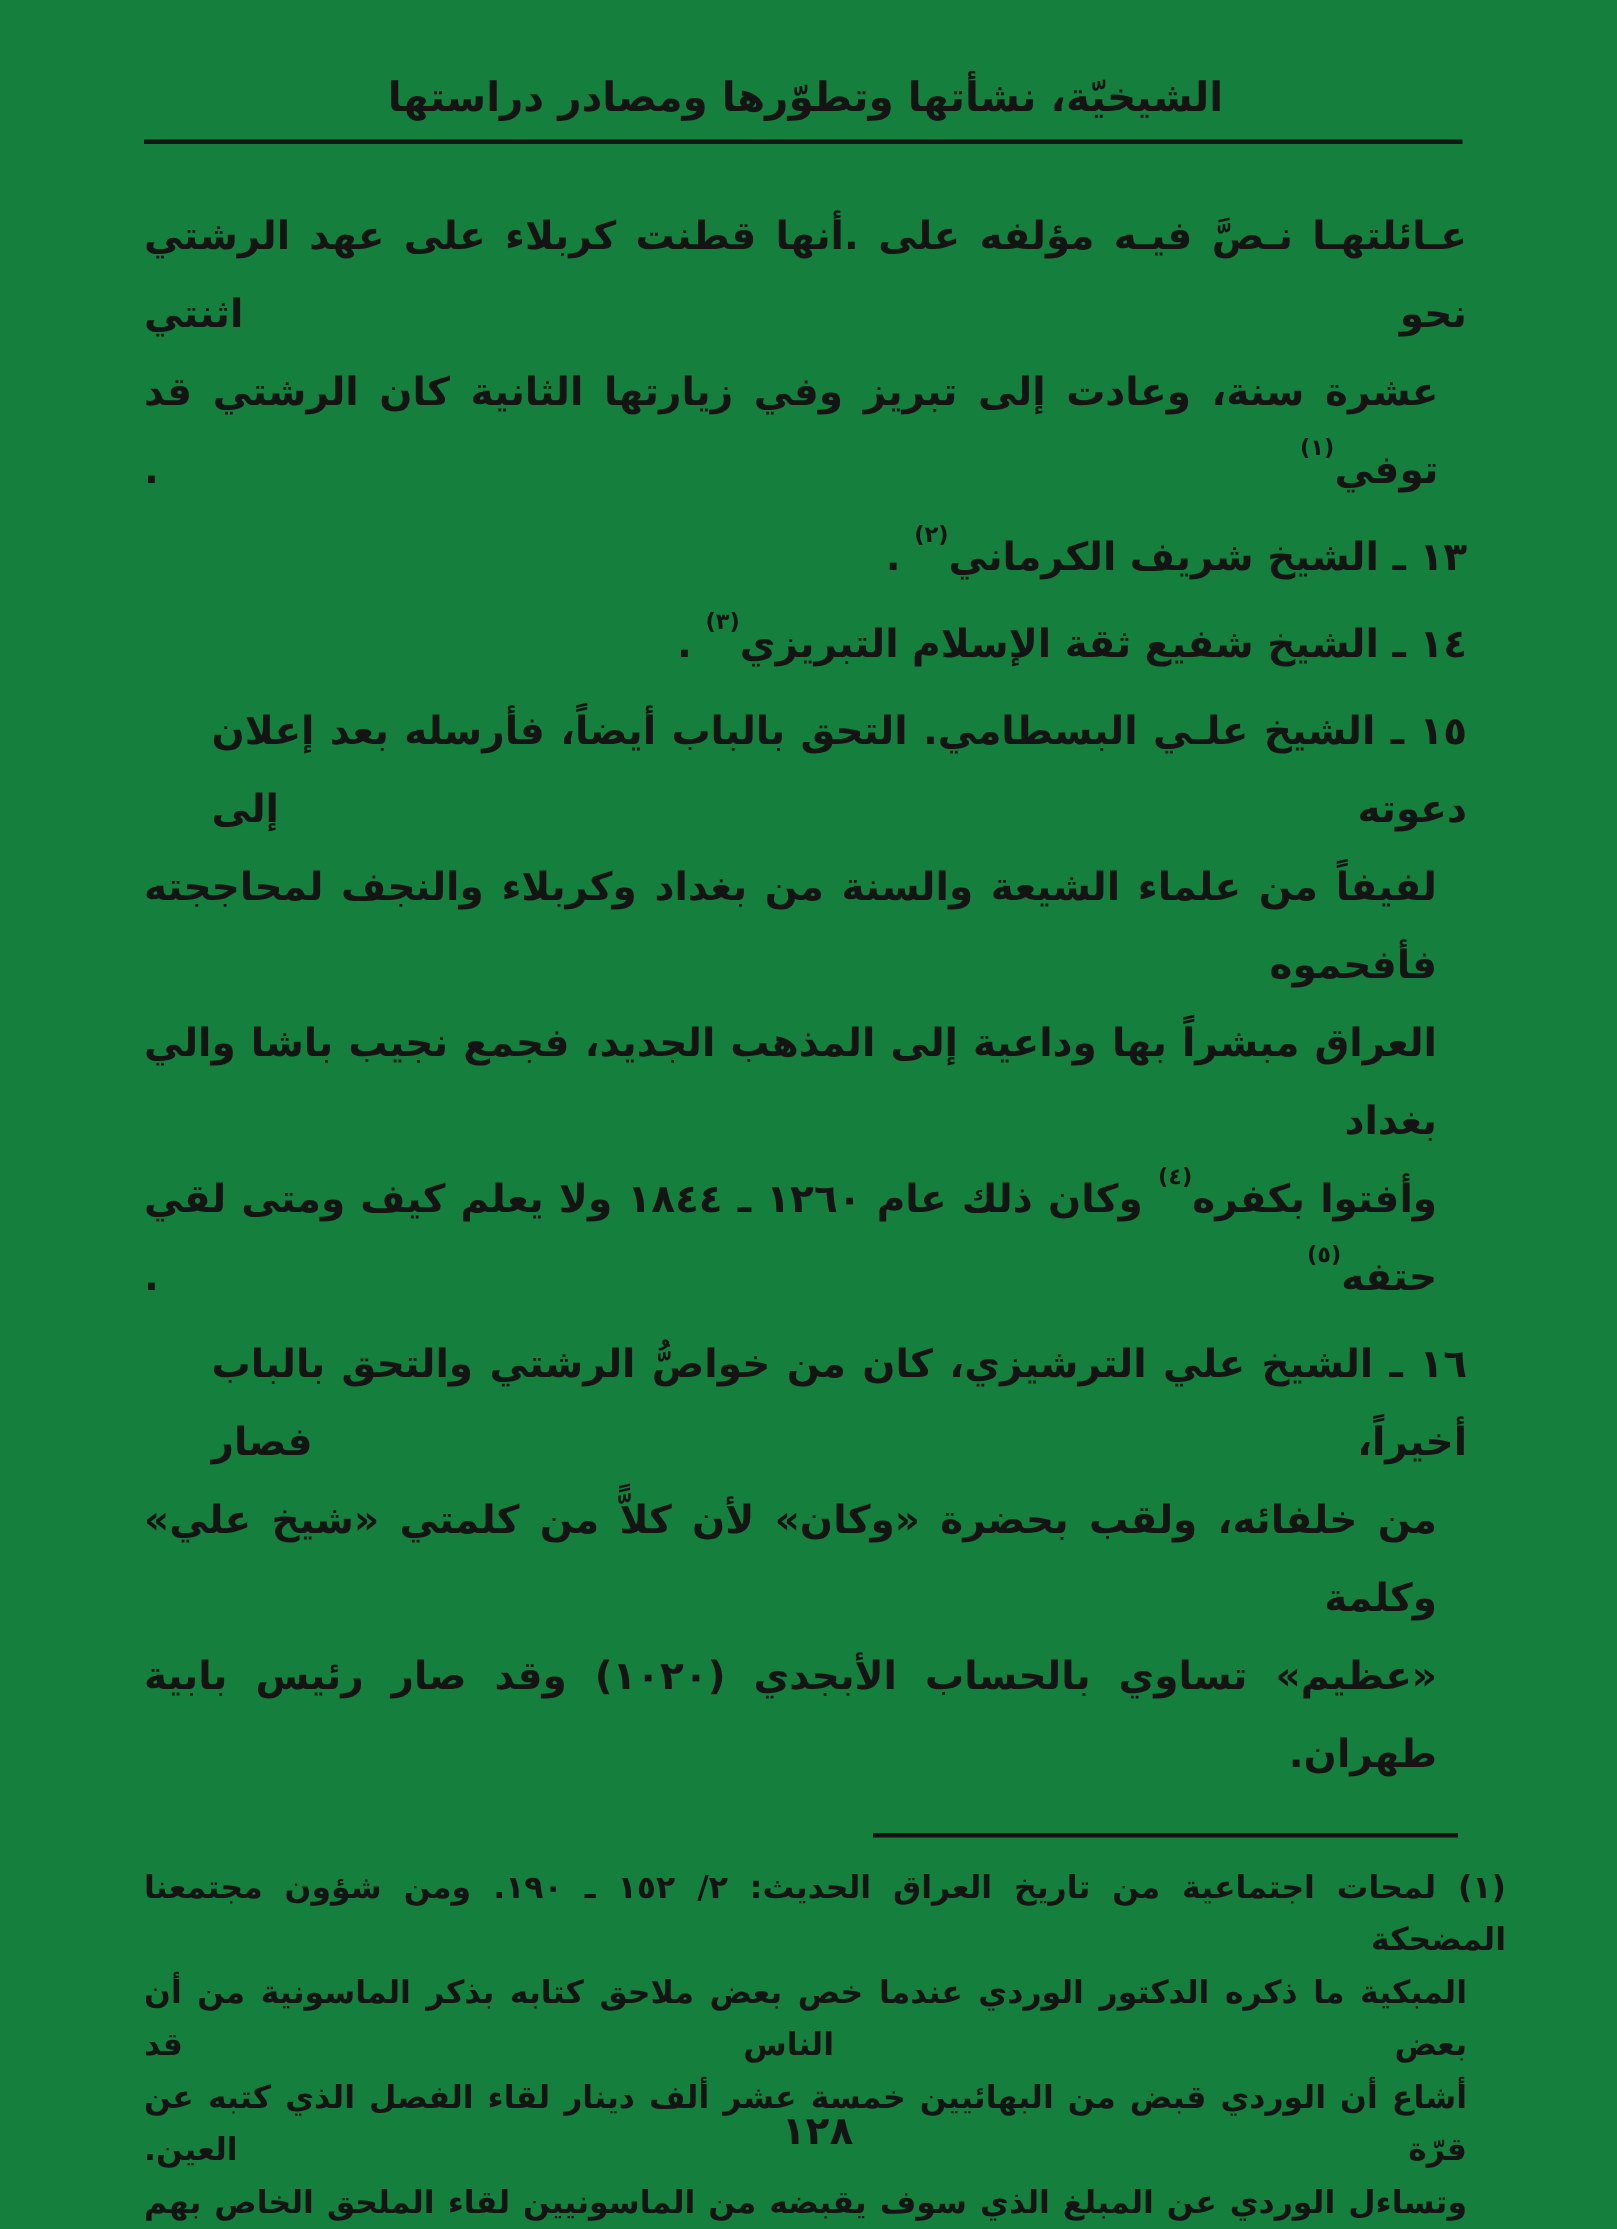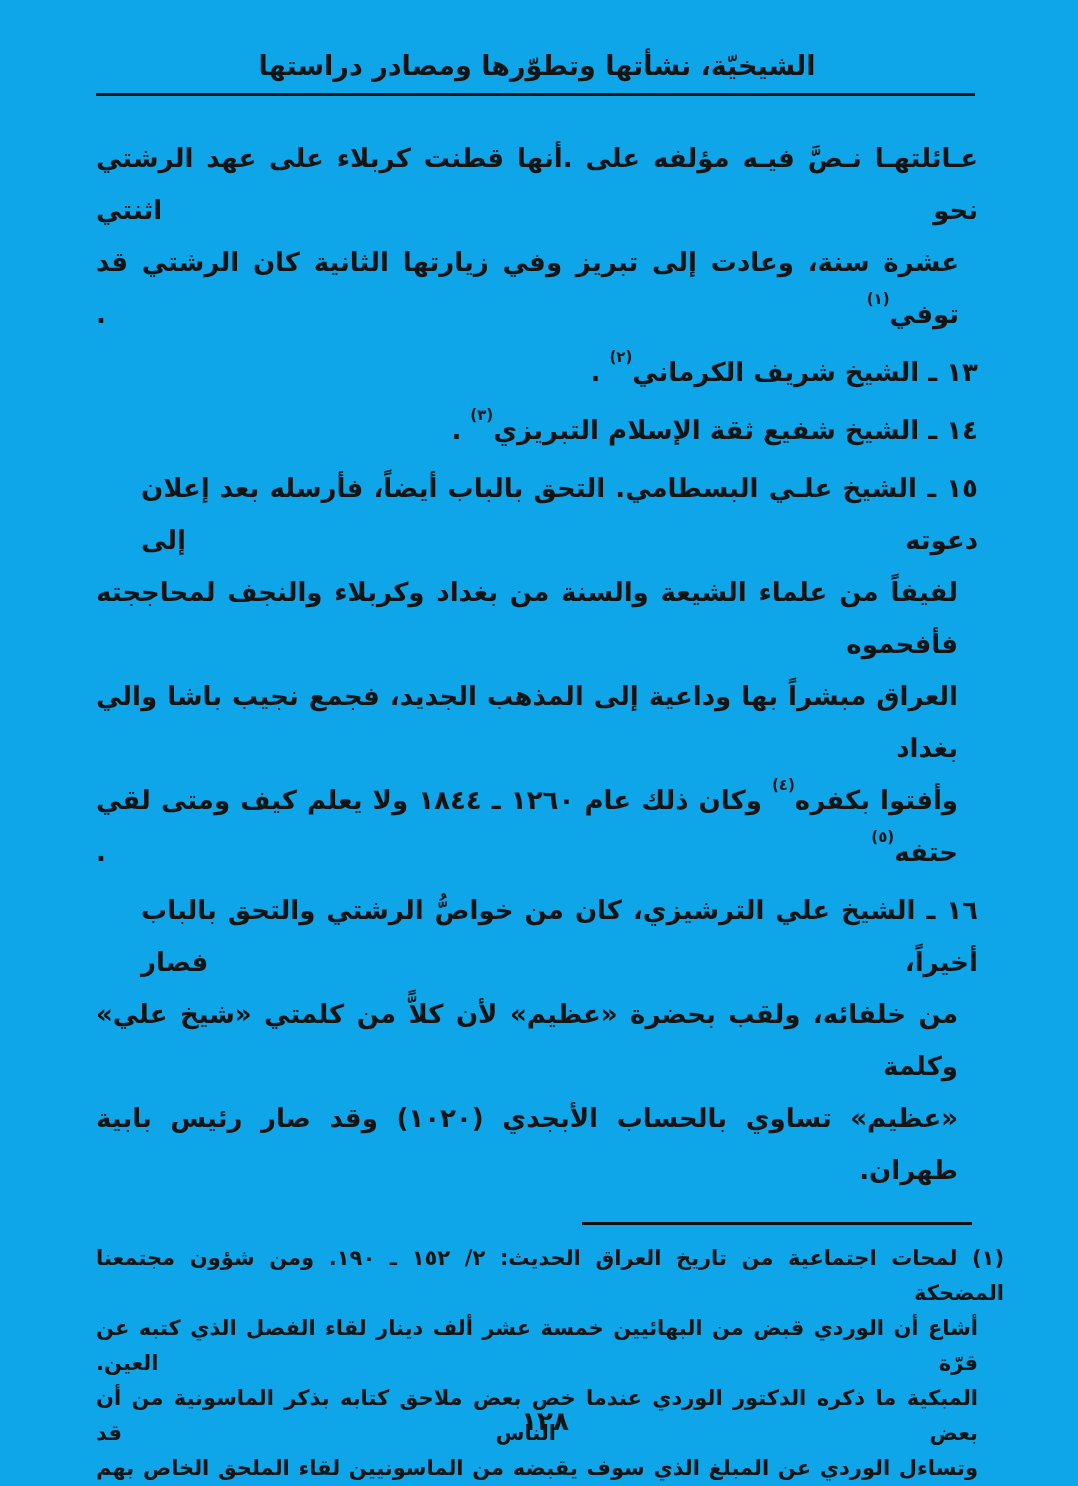--- a/index.html
+++ b/index.html
@@ -1,20 +1,20 @@
 <!DOCTYPE html>
 <html lang="ar" dir="rtl"><head>
 <meta charset="utf-8">
 <style>
   html,body{margin:0;padding:0;background:#e8e8e8;}
   .page{
     position:relative;
     width:1078px;height:1486px;
     margin:0 auto;
-    background:#0ea5e9;
+    background:#15803d;
     color:#141414;
     font-family:"DejaVu Sans", sans-serif;
     direction:rtl;
     overflow:hidden;
   }
   .content{margin:0 100px 0 96px;}
   .hdr-title{
     padding-top:50px;
     text-align:center;
     font-size:27px;
@@ -77,34 +77,34 @@
 
       <div>
         <div class="bl j item">١٥ ـ الشيخ علـي البسطامي. التحق بالباب أيضاً، فأرسله بعد إعلان دعوته إلى</div>
         <div class="bl j ind">لفيفاً من علماء الشيعة والسنة من بغداد وكربلاء والنجف لمحاججته فأفحموه</div>
         <div class="bl j ind">العراق مبشراً بها وداعية إلى المذهب الجديد، فجمع نجيب باشا والي بغداد</div>
         <div class="bl j ind"><span>وأفتوا بكفره</span><sup class="fnref">(٤)</sup><span> وكان ذلك عام ١٢٦٠ ـ ١٨٤٤ ولا يعلم كيف ومتى لقي حتفه</span><sup class="fnref">(٥)</sup><span> .</span></div>
       </div>
 
       <div>
         <div class="bl j item">١٦ ـ الشيخ علي الترشيزي، كان من خواصُّ الرشتي والتحق بالباب أخيراً، فصار</div>
-        <div class="bl j ind">من خلفائه، ولقب بحضرة «عظيم» لأن كلاًّ من كلمتي «شيخ علي» وكلمة</div>
+        <div class="bl j ind">من خلفائه، ولقب بحضرة «وكان» لأن كلاًّ من كلمتي «شيخ علي» وكلمة</div>
         <div class="bl j ind">«عظيم» تساوي بالحساب الأبجدي (١٠٢٠) وقد صار رئيس بابية طهران.</div>
       </div>
 
     </div>
 
     <div class="fn-sep"></div>
 
     <div class="fns">
 
       <div>
         <div class="fl j hang"><span>(١)</span><span> لمحات اجتماعية من تاريخ العراق الحديث: ٢/ ١٥٢ ـ ١٩٠. ومن شؤون مجتمعنا المضحكة</span></div>
+        <div class="fl j">المبكية ما ذكره الدكتور الوردي عندما خص بعض ملاحق كتابه بذكر الماسونية من أن بعض الناس قد</div>
         <div class="fl j">أشاع أن الوردي قبض من البهائيين خمسة عشر ألف دينار لقاء الفصل الذي كتبه عن قرّة العين.</div>
-        <div class="fl j">المبكية ما ذكره الدكتور الوردي عندما خص بعض ملاحق كتابه بذكر الماسونية من أن بعض الناس قد</div>
         <div class="fl j">وتساءل الوردي عن المبلغ الذي سوف يقبضه من الماسونيين لقاء الملحق الخاص بهم (لمحات</div>
 
       </div>
 
     </div>
   </div>
 
   <div class="page-number">١٢٨</div>
 </div>
 

